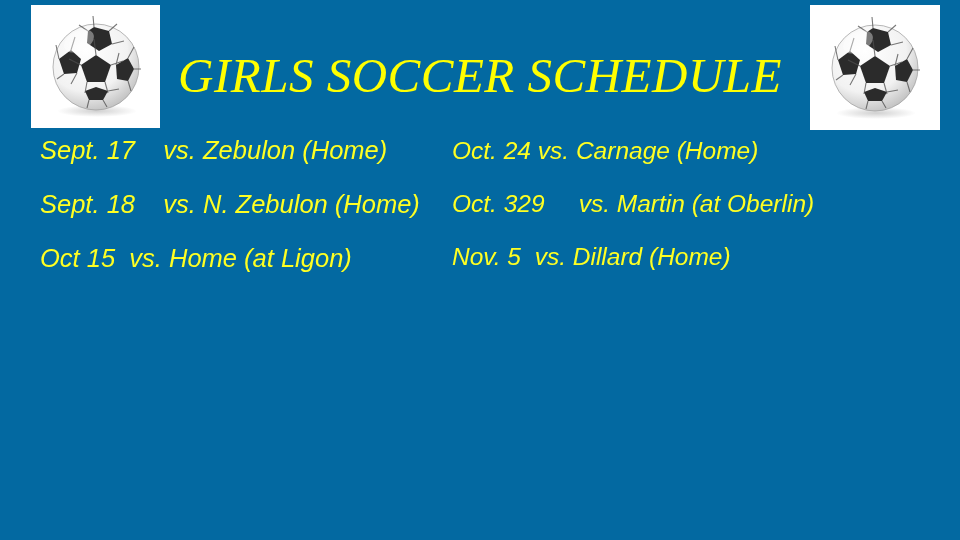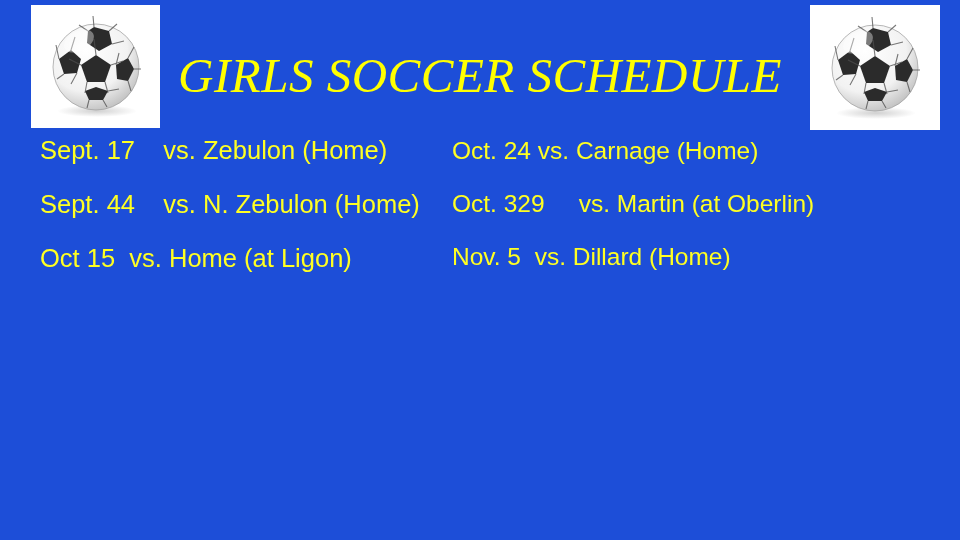--- a/index.html
+++ b/index.html
@@ -9,21 +9,21 @@
   body {
     width: 960px;
     height: 540px;
     overflow: hidden;
     font-family: "Liberation Sans", sans-serif;
   }
   #slide {
     position: relative;
     width: 960px;
     height: 540px;
-    background: #1d4ed8;
+    background: #0369a1;
     overflow: hidden;
   }
 
   
   .ball-frame {
     position: absolute;
     background: #FFFFFF;
     overflow: hidden;
   }
   #ball-frame-left  { left: 31px; top: 5px; width: 129px; height: 123px; }
@@ -65,20 +65,21 @@
   #column-right {
     left: 452px;
     top: 133px;
     width: 430px;
     font-size: 24.5px;
     line-height: 36px;
   }
   .sched-row {
     margin: 0 0 16px 0;
     white-space: normal;
+    font-style: italic;
   }
   #column-right .sched-row { margin-bottom: 17px; }
   .sched-date { white-space: pre; }
   .sched-gap  { white-space: pre; }
   .sched-opp  { white-space: pre-wrap; }
 </style>
 </head>
 <body>
 
 <div id="slide">
@@ -159,21 +160,21 @@
     </svg>
   </div>
 
   <div id="title">GIRLS SOCCER SCHEDULE</div>
 
   <div class="column" id="column-left">
     <div class="sched-row">
       <span class="sched-date">Sept. 17</span><span class="sched-gap">    </span><span class="sched-opp">vs. Zebulon (Home)</span>
     </div>
     <div class="sched-row">
-      <span class="sched-date">Sept. 44</span><span class="sched-gap">    </span><span class="sched-opp">vs. N. Zebulon (Home)</span>
+      <span class="sched-date">Sept. 18</span><span class="sched-gap">    </span><span class="sched-opp">vs. N. Zebulon (Home)</span>
     </div>
     <div class="sched-row">
       <span class="sched-date">Oct 15</span><span class="sched-gap">  </span><span class="sched-opp">vs. Home (at Ligon)</span>
     </div>
   </div>
 
   <div class="column" id="column-right">
     <div class="sched-row">
       <span class="sched-date">Oct. 24</span><span class="sched-gap"> </span><span class="sched-opp">vs. Carnage (Home)</span>
     </div>

